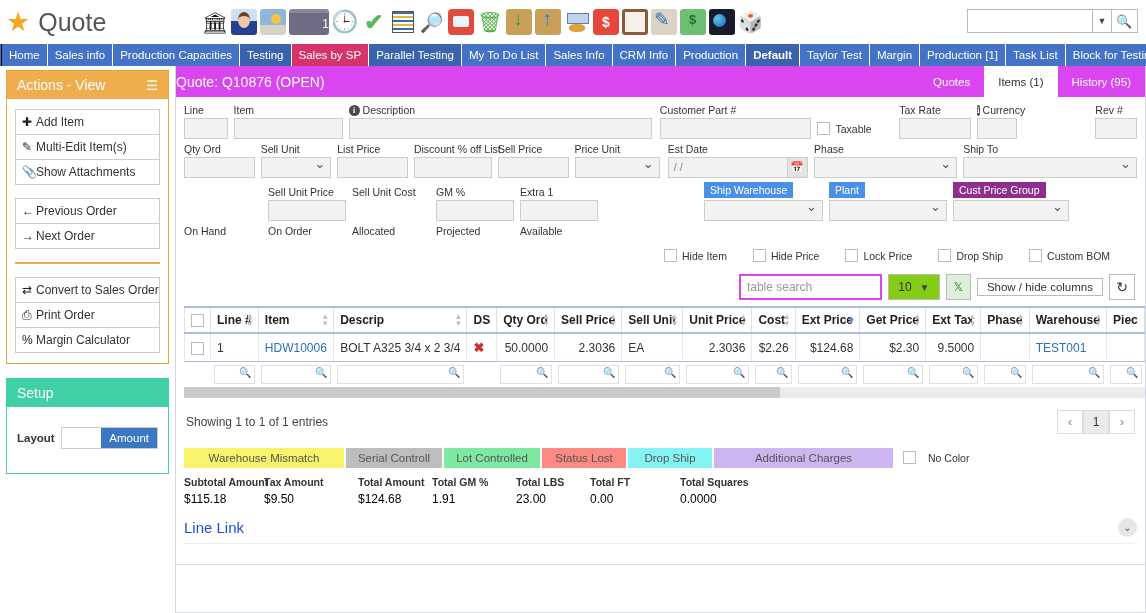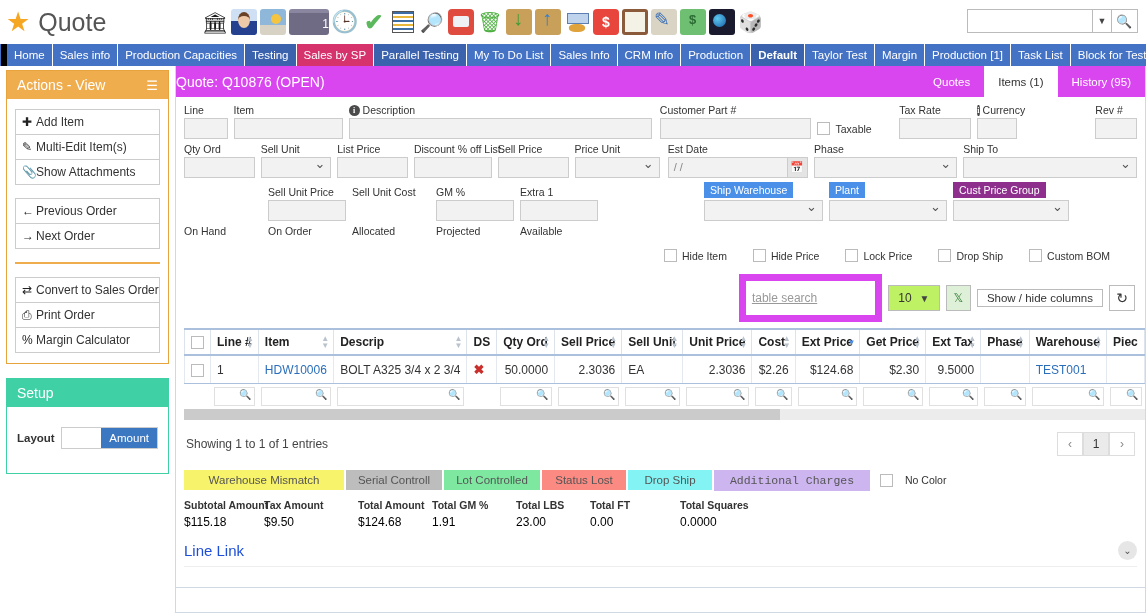--- a/index.html
+++ b/index.html
@@ -143,21 +143,21 @@
   .navtab {
     color: #fff;
     background: #4472c4;
     font-size: 11.5px;
     padding: 0 7px;
     display: flex; align-items: center;
     border-right: 1px solid #fff;
     white-space: nowrap;
     cursor: pointer;
   }
-  .navtab:first-child { border-left: 6px solid #000000; }
+  .navtab:first-child { border-left: 1px solid #000000; }
   .navtab.pink { background: #d6336c; }
   .navtab.darker { background: #3a62ad; }
   .navtab.active { background: #3a62ad; font-weight: bold; }
 
   
   .main {
     display: flex;
     align-items: flex-start;
     height: calc(613px - 66px);
     background: #fff;
@@ -320,26 +320,26 @@
     display:flex;align-items:center;justify-content:center;font-size:11px;color:#444;
   }
 
   
   .tbl-toolbar {
     display:flex; justify-content:flex-end; align-items:center;
     gap:6px; padding: 6px 10px 6px 0;
   }
   .tsearch {
     width: 143px; height: 26px;
-    border:7px solid #d946ef; background:#fff;
-    font-size:12px; color:#999; padding: 17px 6px;
-    display:flex;align-items:center;text-decoration:underline;
+    border:2px solid #d946ef; background:#fff;
+    font-size:12px; color:#999; padding: 7px 6px;
+    display:flex;align-items:center;
   }
   .tlen {
-    width: 52px;height:26px;border:1px solid #bbb;background:#bef264;
+    width: 52px;height:26px;border:1px solid #bbb;background:#84cc16;
     display:flex;align-items:center;justify-content:center;gap:8px;
     font-size:12px;
     position:relative;
   }
   .tlen .cv{font-size:10px;color:#444;}
   .xlsbtn{
     width:25px;height:26px;border:1px solid #bbb;background:#dff0d8;
     display:flex;align-items:center;justify-content:center;
     color:#2e7d32;font-size:12px;
   }
@@ -428,21 +428,21 @@
     font-size: 11.5px;
     color: #555;
     padding: 4px 0;
     text-align:center;
   }
   .lg-yellow{background:#f7f36a;width:160px;}
   .lg-gray{background:#bdbdbd;width:96px;}
   .lg-green{background:#7fe8a0;width:96px;}
   .lg-red{background:#fa8a82;width:84px;}
   .lg-cyan{background:#84f3f3;width:84px;}
-  .lg-purple{background:#cdb5f0;width:156px;font-family:Liberation Mono, monospace;}
+  .lg-purple{background:#cdb5f0;width:179px;}
   .nocolor { display:flex;align-items:center;gap:12px;margin-left:8px;font-size:10.5px;color:#333;}
 
   .totals {
     display:flex; padding: 8px 0 0 8px; gap: 0;
   }
   .tot { }
   .tot .tl { font-size:10.5px;color:#333;font-weight:bold;margin-bottom:4px;white-space:nowrap;}
   .tot .tv { font-size:12px;color:#000000;}
 
   .linelink {

